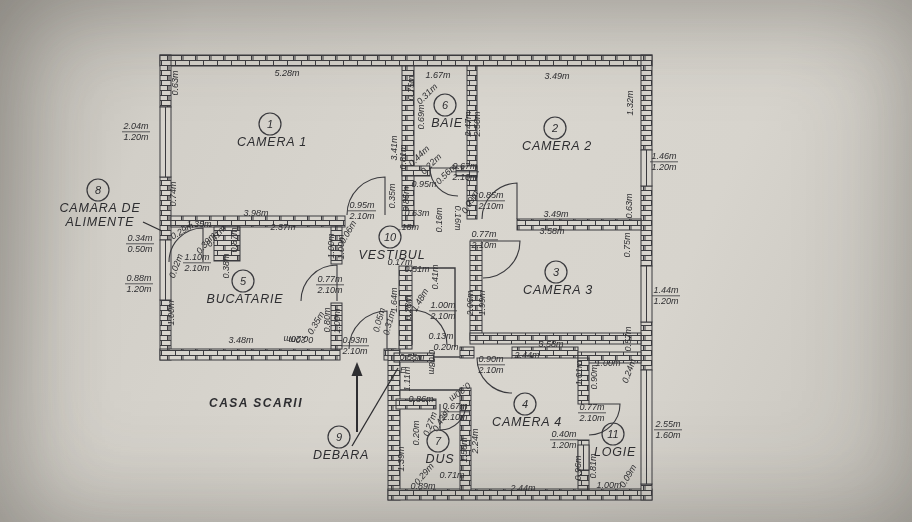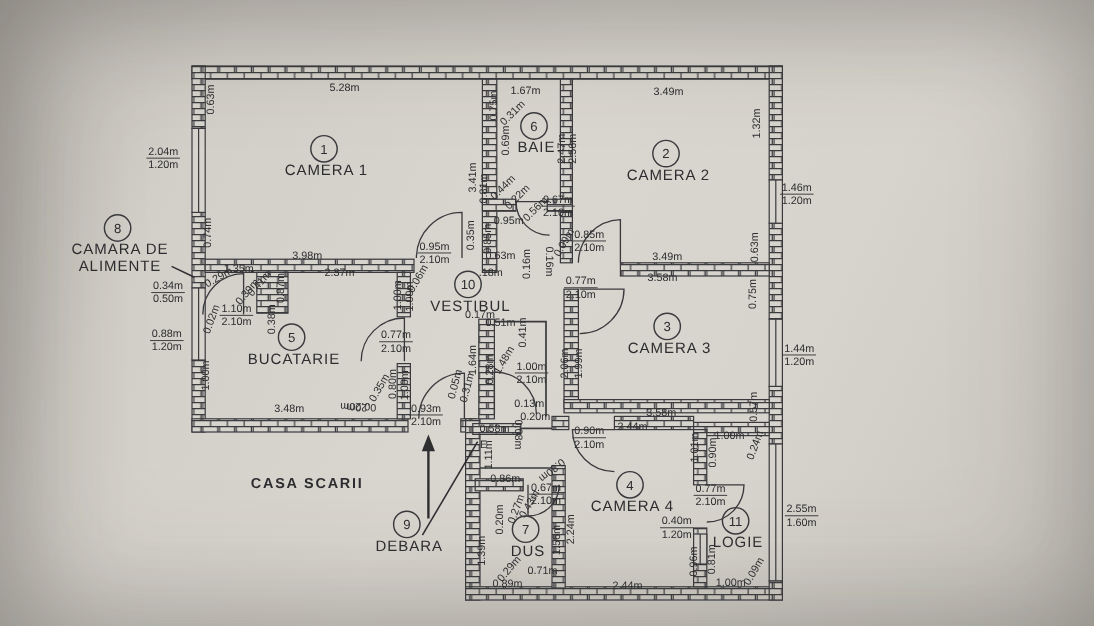--- a/index.html
+++ b/index.html
@@ -1,19 +1,20 @@
 <!DOCTYPE html>
 <html><head>
 <meta charset="utf-8">
 <style>
   html,body{margin:0;padding:0;background:#9a978f;}
   .stage{
     position:relative;width:912px;height:522px;overflow:hidden;
     background:linear-gradient(115deg,#bdbab3 0%,#d2cfc8 18%,#d9d6cf 45%,#d7d4cd 70%,#c6c3bc 100%);
     font-family:"Liberation Sans", sans-serif;
+    font-style:italic;
   }
   .stage::after{
     content:"";position:absolute;inset:0;pointer-events:none;
     box-shadow:inset 0 0 110px rgba(70,66,60,.35), inset 25px 10px 80px rgba(70,66,60,.18);
   }
   svg{position:absolute;left:0;top:0;}
   svg text{fill:#2e2e31;}
   .dim{font-size:9px;}
   .room-name{font-size:12.5px;letter-spacing:.8px;}
   .room-num{font-size:11px;}

